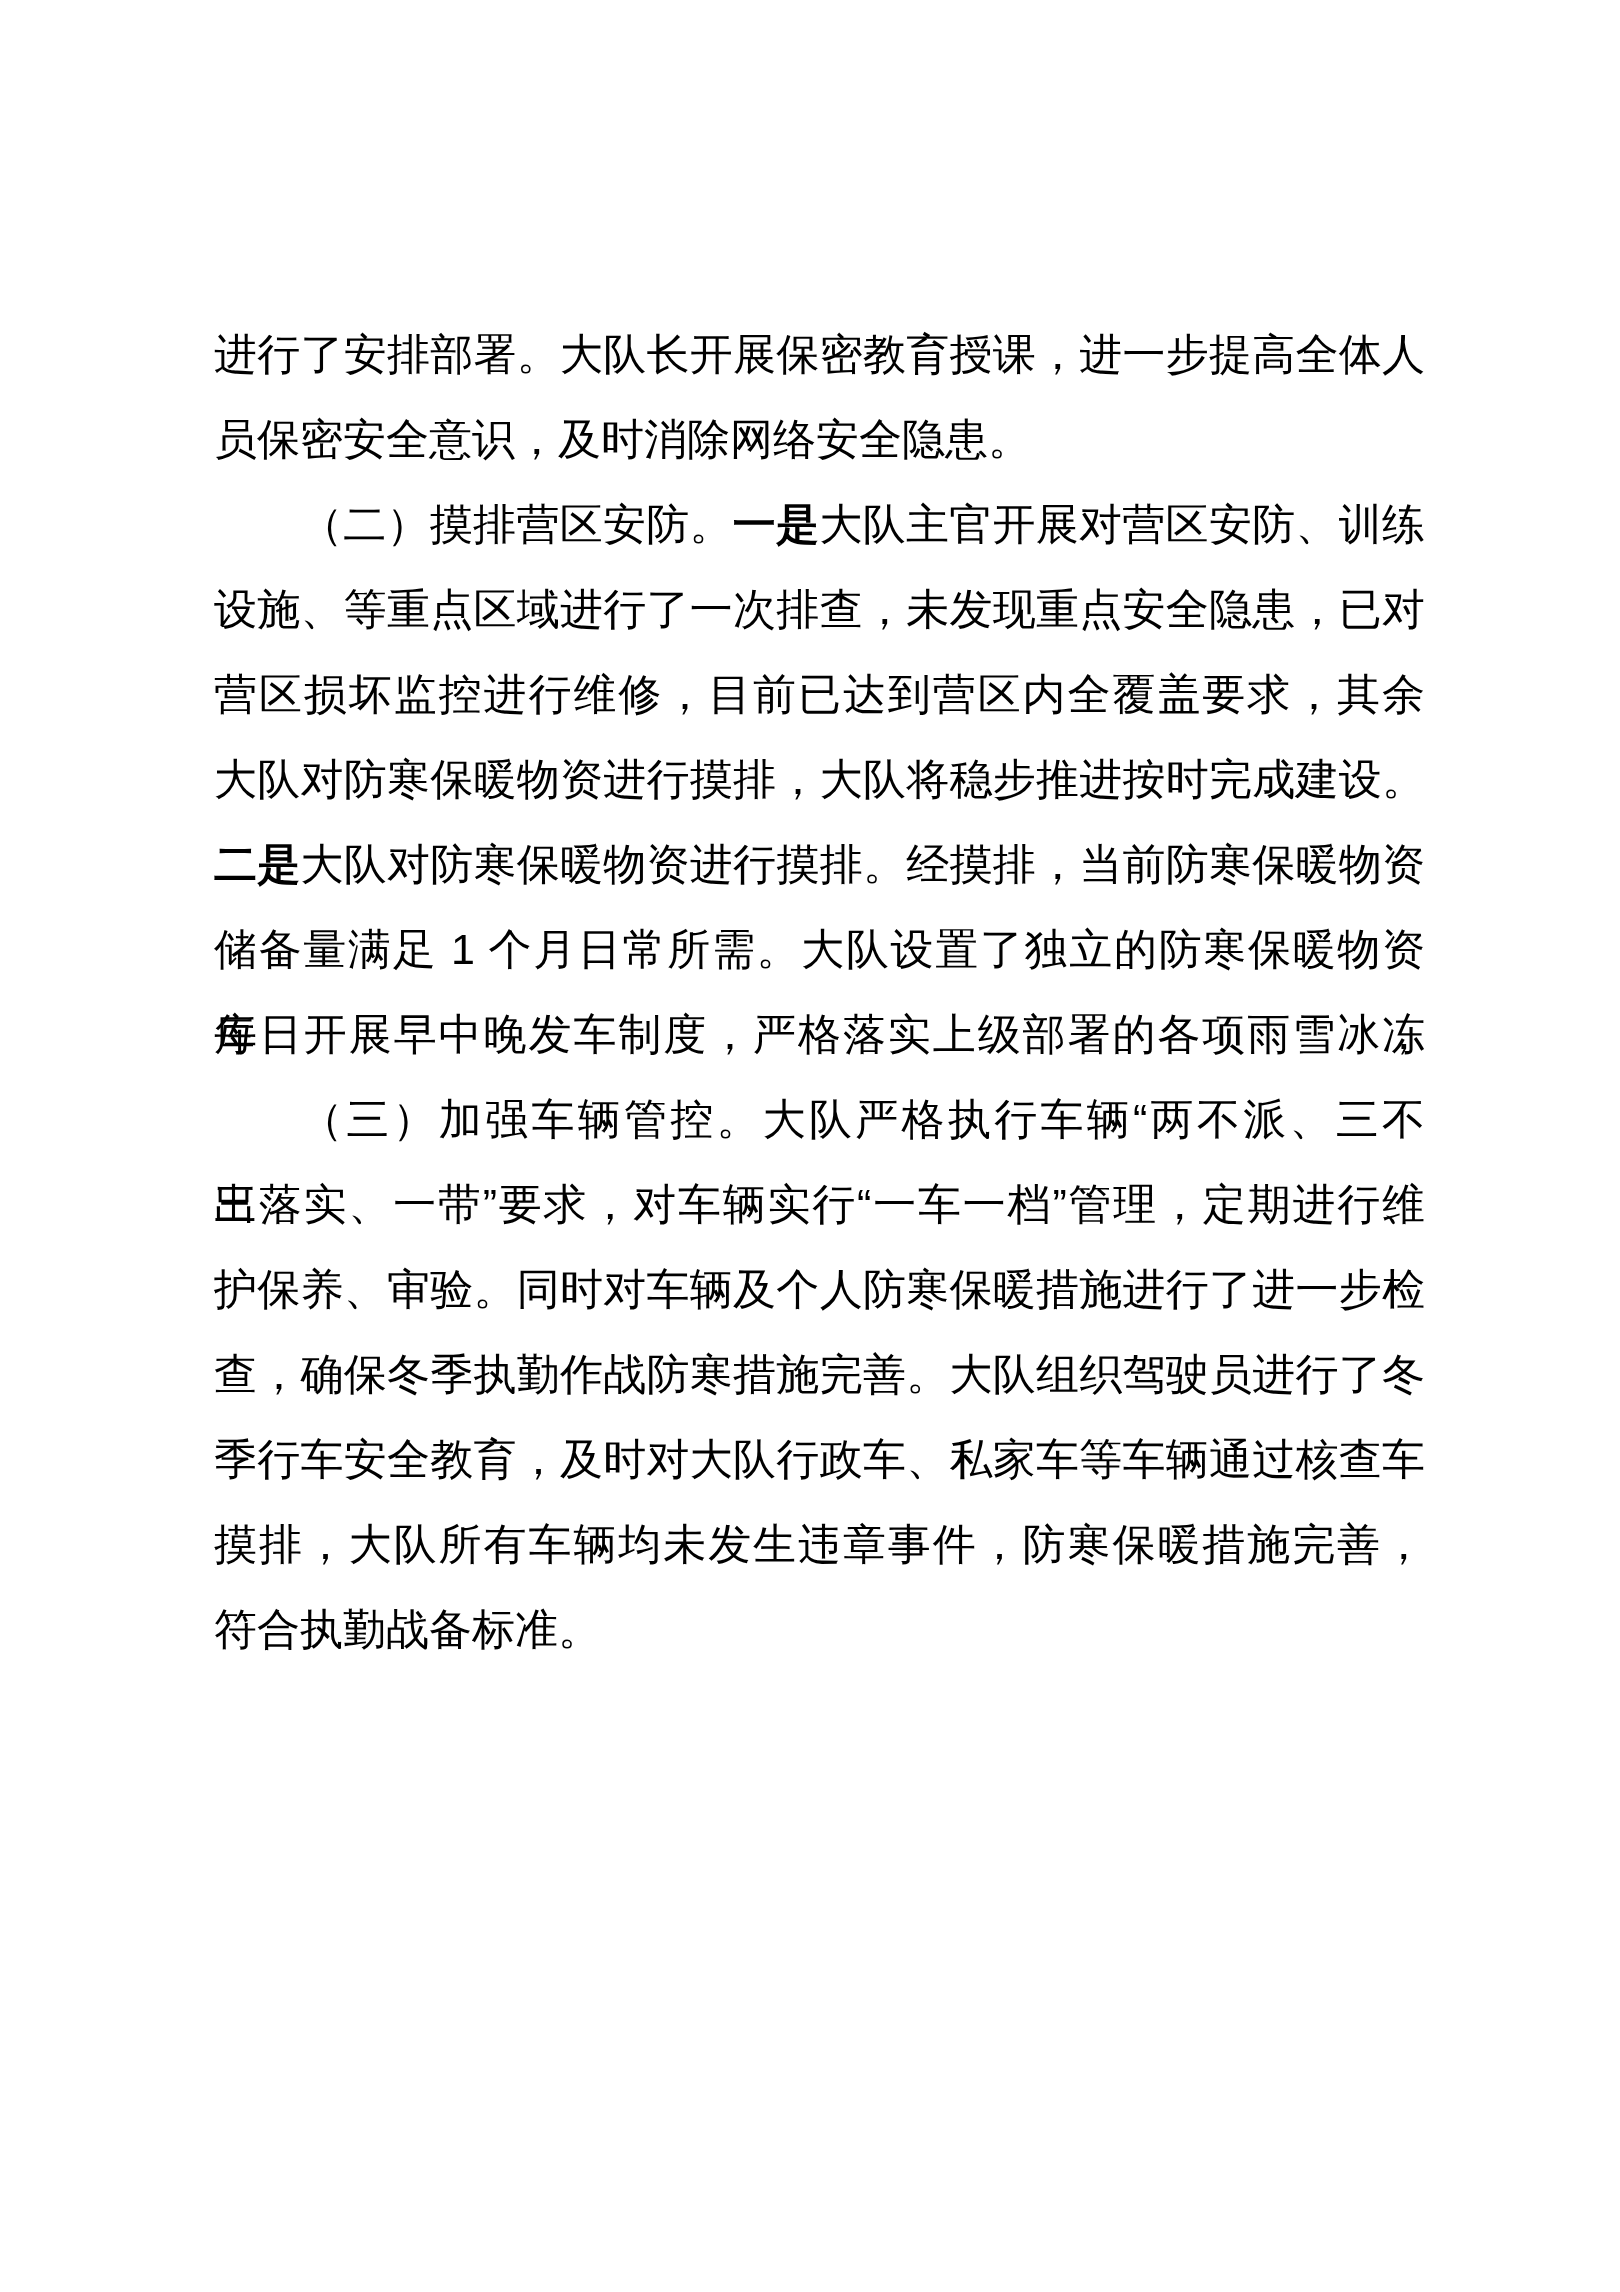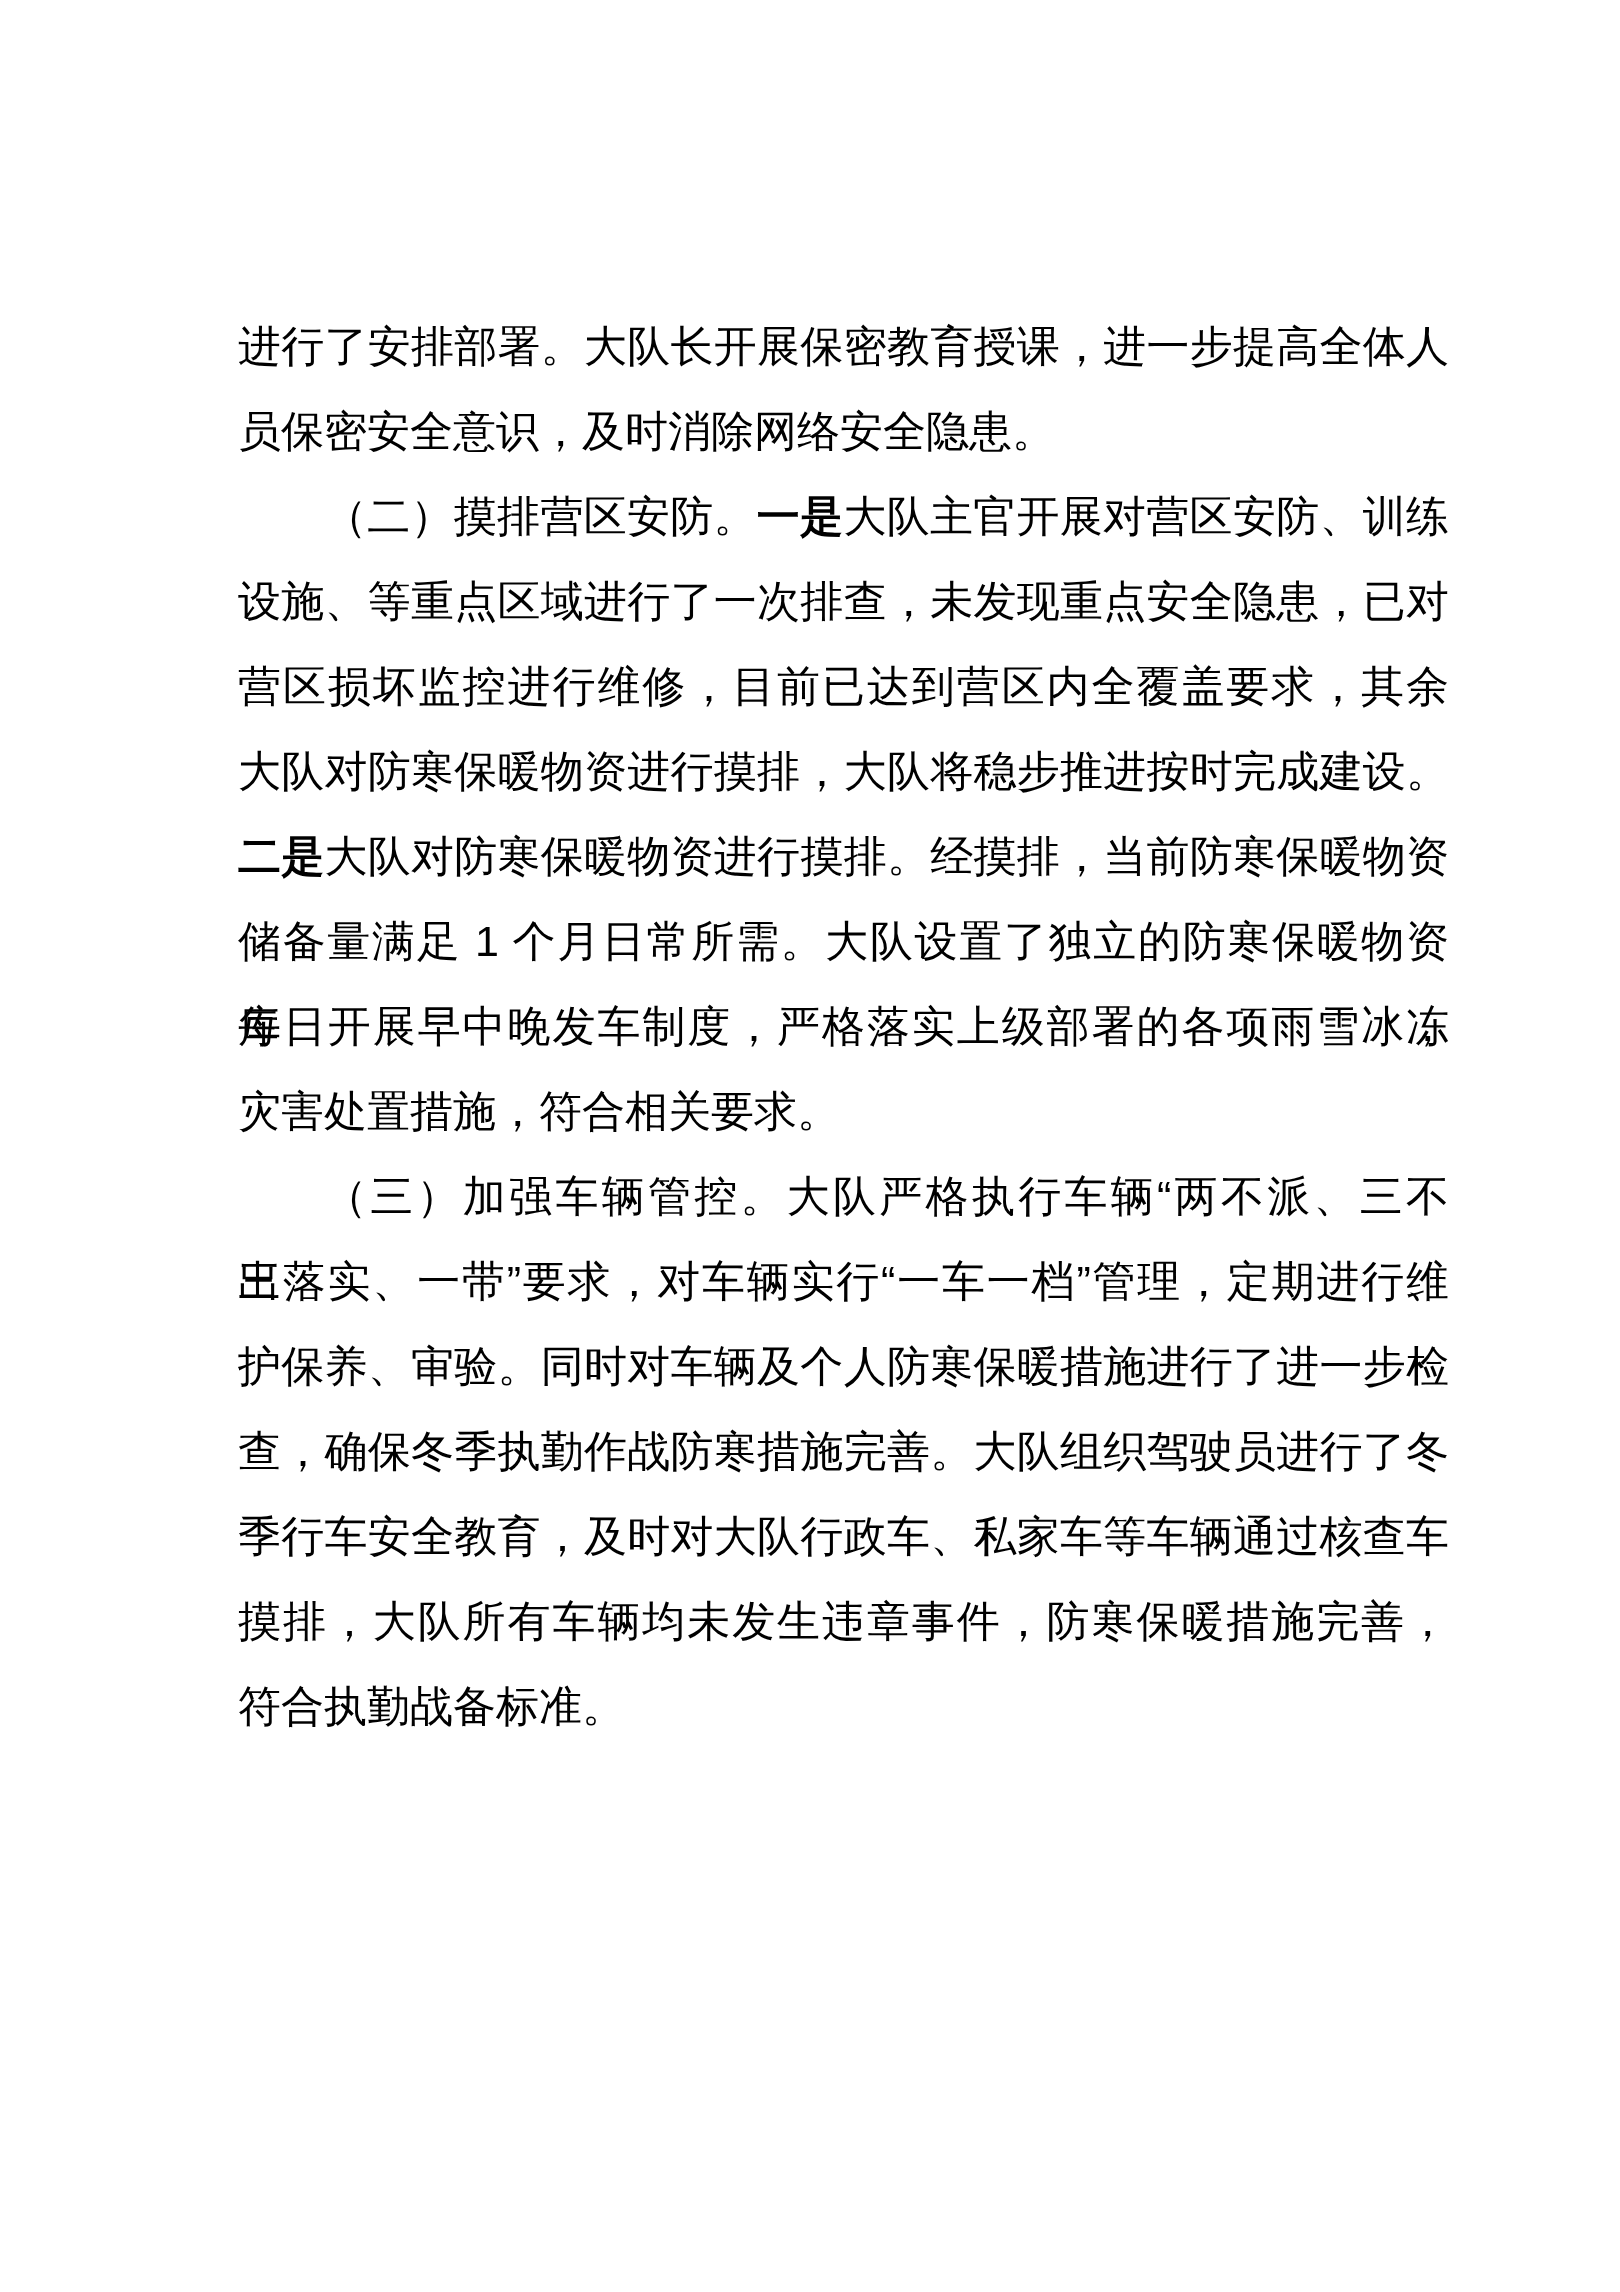--- a/index.html
+++ b/index.html
@@ -8,26 +8,25 @@
     width: 1620px;
     height: 2293px;
     background: #ffffff;
     overflow: hidden;
     font-family: "Liberation Sans", sans-serif;
     color: #000000;
   }
   .doc {
     position: absolute;
     left: 214px;
-    top: 304px;
+    top: 312px;
     width: 1211px;
     font-size: 43px;
     line-height: 85px;
     letter-spacing: 0;
-    margin-left: 24px;
   }
   .paragraph { margin: 0; padding: 0; }
   .line {
     text-align: justify;
     text-align-last: justify;
     text-justify: inter-character;
     height: 85px;
     overflow: visible;
   }
   .line.last {
@@ -48,21 +47,20 @@
         <div class="line last"><span class="run">员保密安全意识，及时消除网络安全隐患。</span></div>
       </div>
       <div class="paragraph">
         <div class="line indent"><span class="run">（二）摸排营区安防。</span><span class="run bold">一是</span><span class="run">大队主官开展对营区安防、训练</span></div>
         <div class="line"><span class="run">设施、等重点区域进行了一次排查，未发现重点安全隐患，已对</span></div>
         <div class="line"><span class="run">营区损坏监控进行维修，目前已达到营区内全覆盖要求，其余</span></div>
         <div class="line"><span class="run">大队对防寒保暖物资进行摸排，大队将稳步推进按时完成建设。</span></div>
         <div class="line"><span class="run bold">二是</span><span class="run">大队对防寒保暖物资进行摸排。经摸排，当前防寒保暖物资</span></div>
         <div class="line"><span class="run">储备量满足 1 个月日常所需。大队设置了独立的防寒保暖物资库，</span></div>
         <div class="line"><span class="run">每日开展早中晚发车制度，严格落实上级部署的各项雨雪冰冻</span></div>
-        <div class="line last"><span class="run">灾害处置措施，符合相关要求。</span></div>
       </div>
       <div class="paragraph">
         <div class="line indent"><span class="run">（三）加强车辆管控。大队严格执行车辆“两不派、三不出、</span></div>
         <div class="line"><span class="run">三落实、一带”要求，对车辆实行“一车一档”管理，定期进行维</span></div>
         <div class="line"><span class="run">护保养、审验。同时对车辆及个人防寒保暖措施进行了进一步检</span></div>
         <div class="line"><span class="run">查，确保冬季执勤作战防寒措施完善。大队组织驾驶员进行了冬</span></div>
         <div class="line"><span class="run">季行车安全教育，及时对大队行政车、私家车等车辆通过核查车</span></div>
         <div class="line"><span class="run">摸排，大队所有车辆均未发生违章事件，防寒保暖措施完善，</span></div>
         <div class="line last"><span class="run">符合执勤战备标准。</span></div>
       </div>

